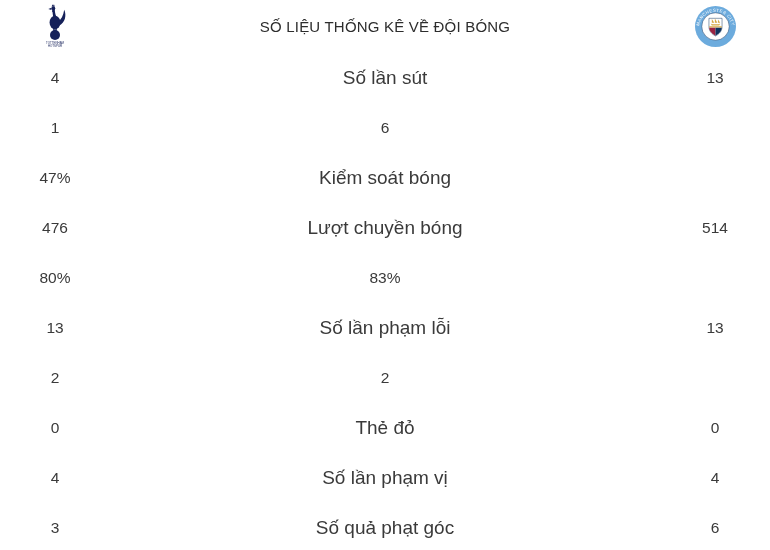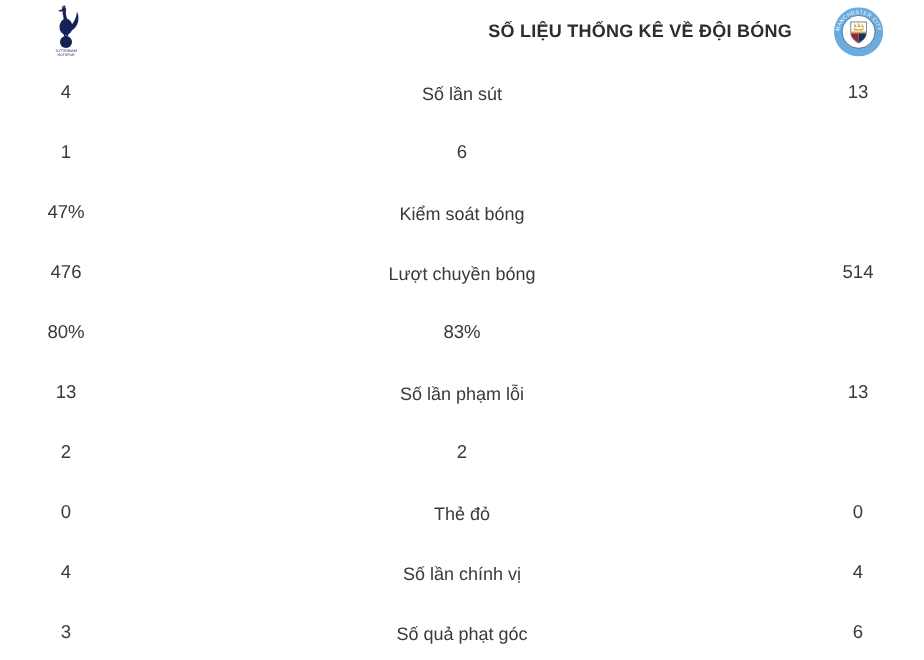--- a/index.html
+++ b/index.html
@@ -11,34 +11,34 @@
   }
   .stats-table{width:770px;}
   .header{
     height:53px;
     display:grid;
     grid-template-columns:110px 1fr 110px;
     align-items:center;
   }
   .logo-cell{display:flex;justify-content:center;align-items:center;}
   .title{
-    text-align:right;
+    text-align:center;
     font-size:15px;
-    font-weight:bold;
+    font-weight:normal;
     color:#2d2d2d;
     letter-spacing:.2px;
   }
   .row{
     height:50px;
     display:grid;
     grid-template-columns:110px 1fr 110px;
     align-items:center;
   }
   .val{text-align:center;font-size:15.5px;color:#3a3a3a;}
-  .label{text-align:center;font-size:15px;color:#3a3a3a;}
+  .label{text-align:center;font-size:19px;color:#3a3a3a;}
 </style>
 </head>
 <body>
 
 <div class="stats-table">
 
   <div class="header">
     <div class="logo-cell">
 
       <svg width="26" height="46" viewBox="0 0 60 110" aria-hidden="true">
@@ -139,21 +139,21 @@
   </div>
 
   <div class="row">
     <span class="val">0</span>
     <span class="label">Thẻ đỏ</span>
     <span class="val">0</span>
   </div>
 
   <div class="row">
     <span class="val">4</span>
-    <span class="label">Số lần chính vị</span>
+    <span class="label">Số lần phạm vị</span>
     <span class="val">4</span>
   </div>
 
   <div class="row">
     <span class="val">3</span>
     <span class="label">Số quả phạt góc</span>
     <span class="val">6</span>
   </div>
 
 </div>

